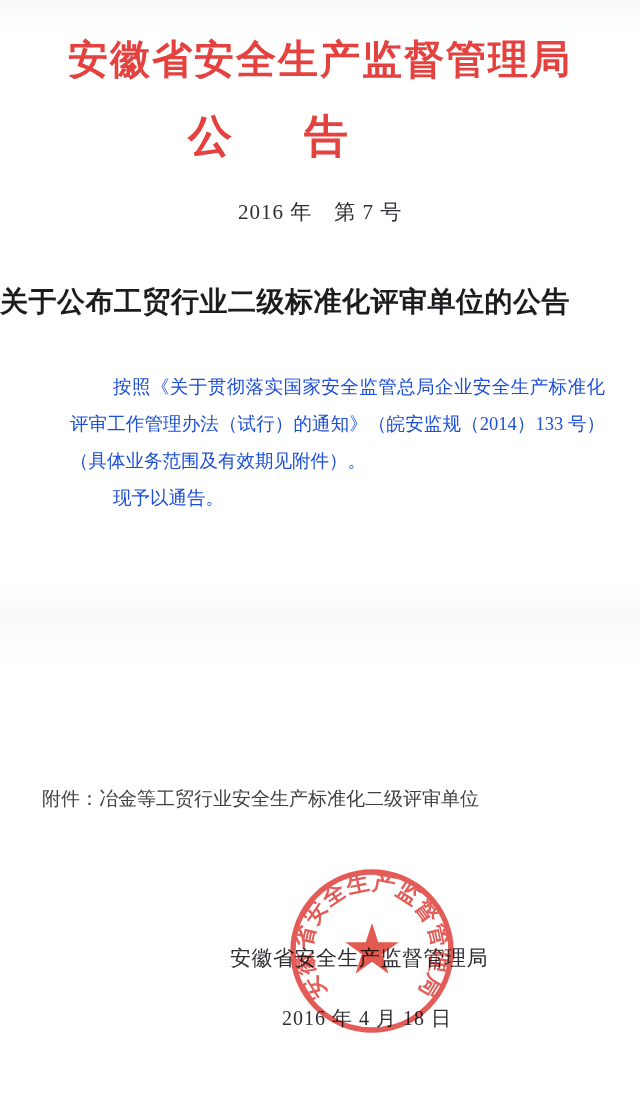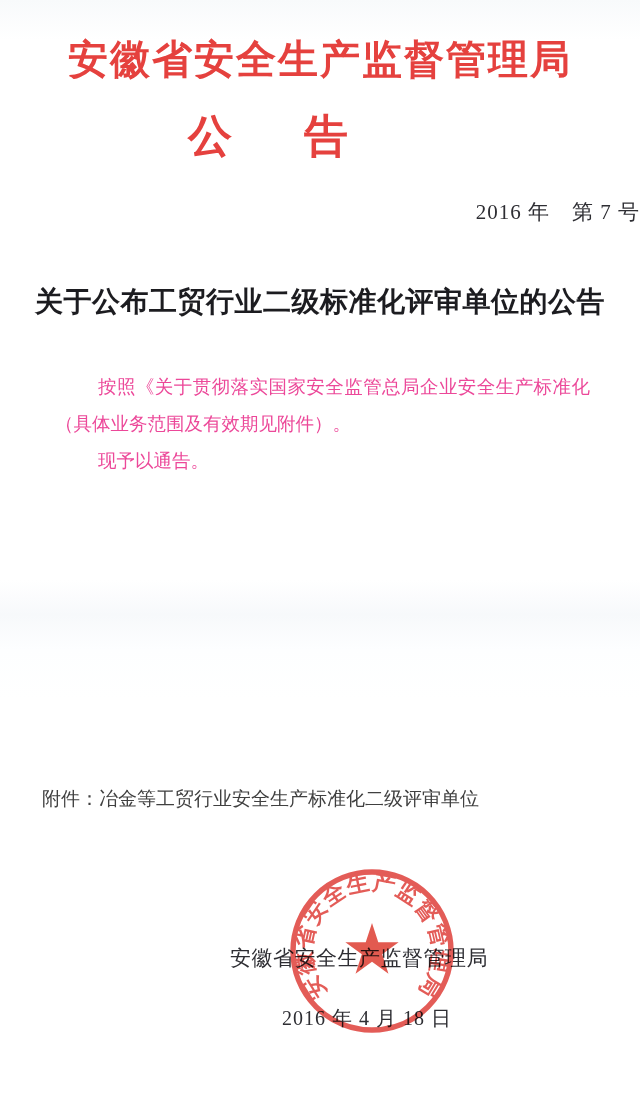--- a/index.html
+++ b/index.html
@@ -16,33 +16,33 @@
     font-size:40px; line-height:44px; letter-spacing:2px; white-space:nowrap;
   }
   .gonggao {
     position:absolute; top:112px; left:0; width:548px;
     text-align:center; color:#e5413e; font-weight:700;
     font-size:44px; line-height:50px; letter-spacing:14px; padding-left:2px;
     box-sizing:border-box; white-space:nowrap;
   }
   .issue-no {
     position:absolute; top:200px; left:0; width:640px;
-    text-align:right; color:#2e2e33; font-size:21px; line-height:24px;
+    text-align:center; color:#2e2e33; font-size:21px; line-height:24px;
     letter-spacing:1px; white-space:nowrap;
   }
   .doc-title {
     position:absolute; top:285px; left:0; width:640px; margin:0;
-    text-align:center; color:#1c1c20; font-weight:700;
+    text-align:left; color:#1c1c20; font-weight:700;
     font-size:28px; line-height:34px; letter-spacing:0.5px; white-space:nowrap;
   }
   .body-block { position:absolute; top:369px; left:55px; width:535px; }
   .bline {
     width:535px; box-sizing:border-box; height:37px; line-height:37px;
-    font-size:18.5px; color:#ec4899; overflow:hidden;
-    text-align:justify; text-align-last:justify;
+    font-size:18.5px; color:#1d4ed8; overflow:hidden;
+    text-align:justify; text-align-last:justify;margin-left:15px;
   }
   .bline.indent { padding-left:43px; }
   .bline.endline { text-align-last:left; }
   .attachment {
     position:absolute; top:779px; left:42px; width:540px;
     font-size:19px; line-height:39px; color:#404040;
   }
   .att-line2 { margin-left:64px; }
   .sig-org {
     position:absolute; top:946px; left:230px;
@@ -73,20 +73,21 @@
   <div class="org-name">安徽省安全生产监督管理局</div>
 
   <div class="gonggao">公　告</div>
 
   <div class="issue-no">2016 年　第 7 号</div>
 
   <h1 class="doc-title">关于公布工贸行业二级标准化评审单位的公告</h1>
 
   <div class="body-block">
     <div class="bline indent">按照《关于贯彻落实国家安全监管总局企业安全生产标准化</div>
+    <div class="bline">评审工作管理办法（试行）的通知》（皖安监规（2014）133 号）</div>
     <div class="bline endline">（具体业务范围及有效期见附件）。</div>
     <div class="bline indent endline">现予以通告。</div>
   </div>
 
   <div class="attachment">
     <div><span>附件：</span><span>冶金等工贸行业安全生产标准化二级评审单位</span></div>
   </div>
 
   <div class="sig-org">安徽省安全生产监督管理局</div>
   <div class="sig-date">2016 年 4 月 18 日</div>

